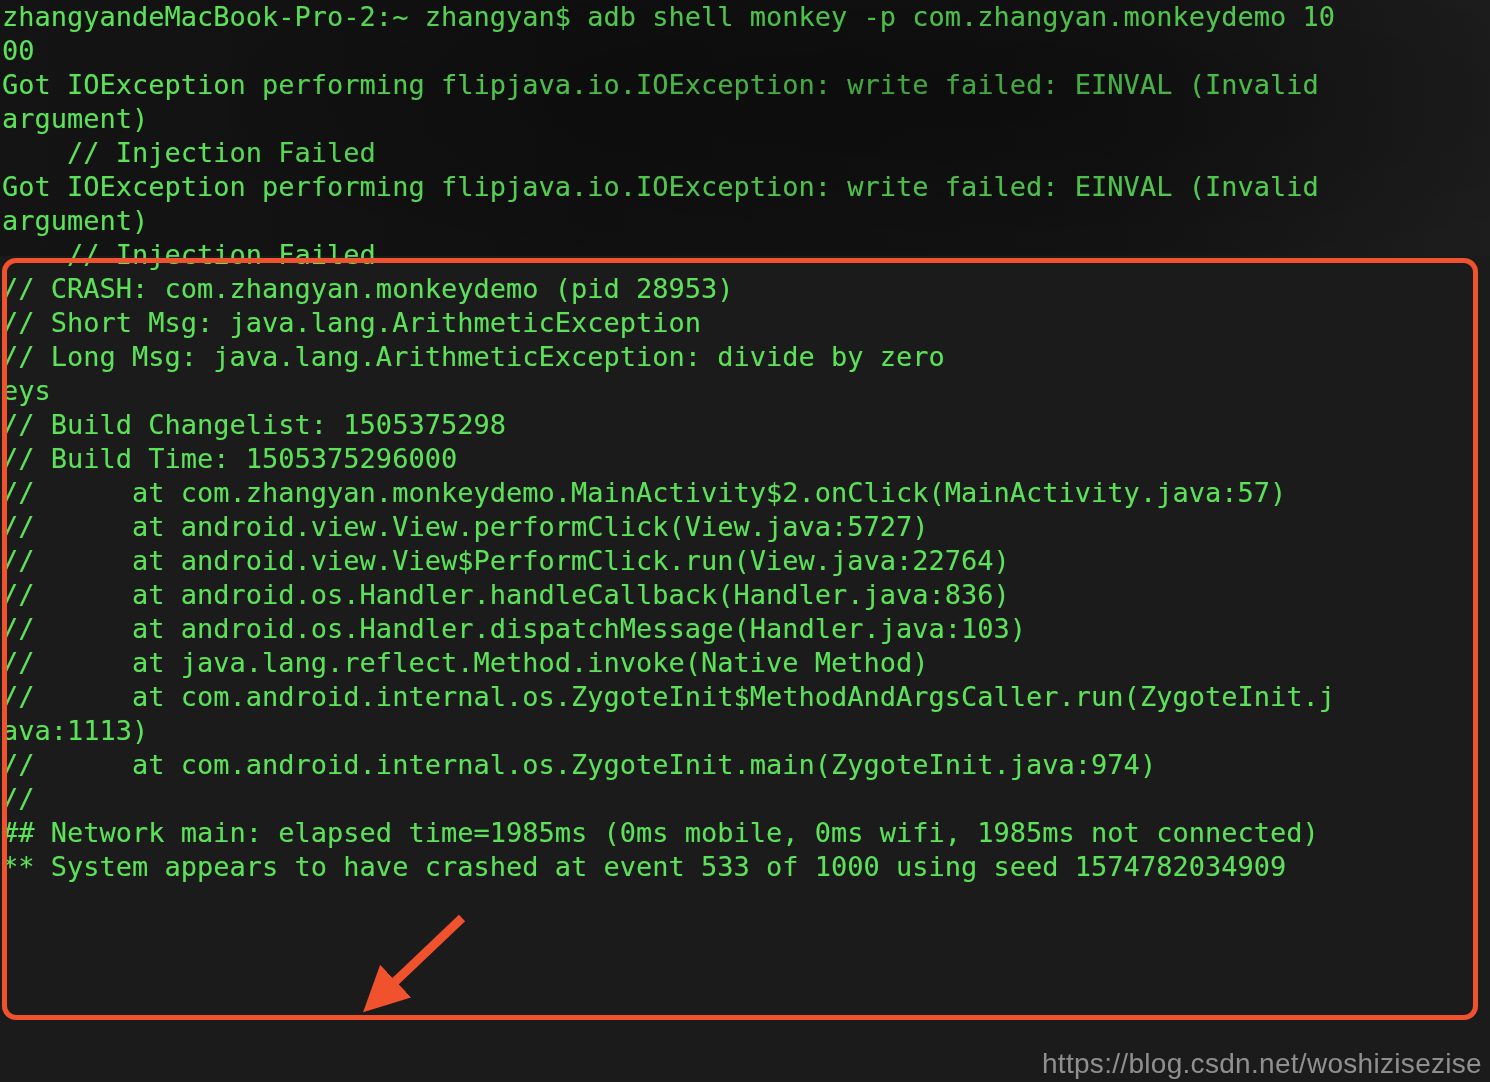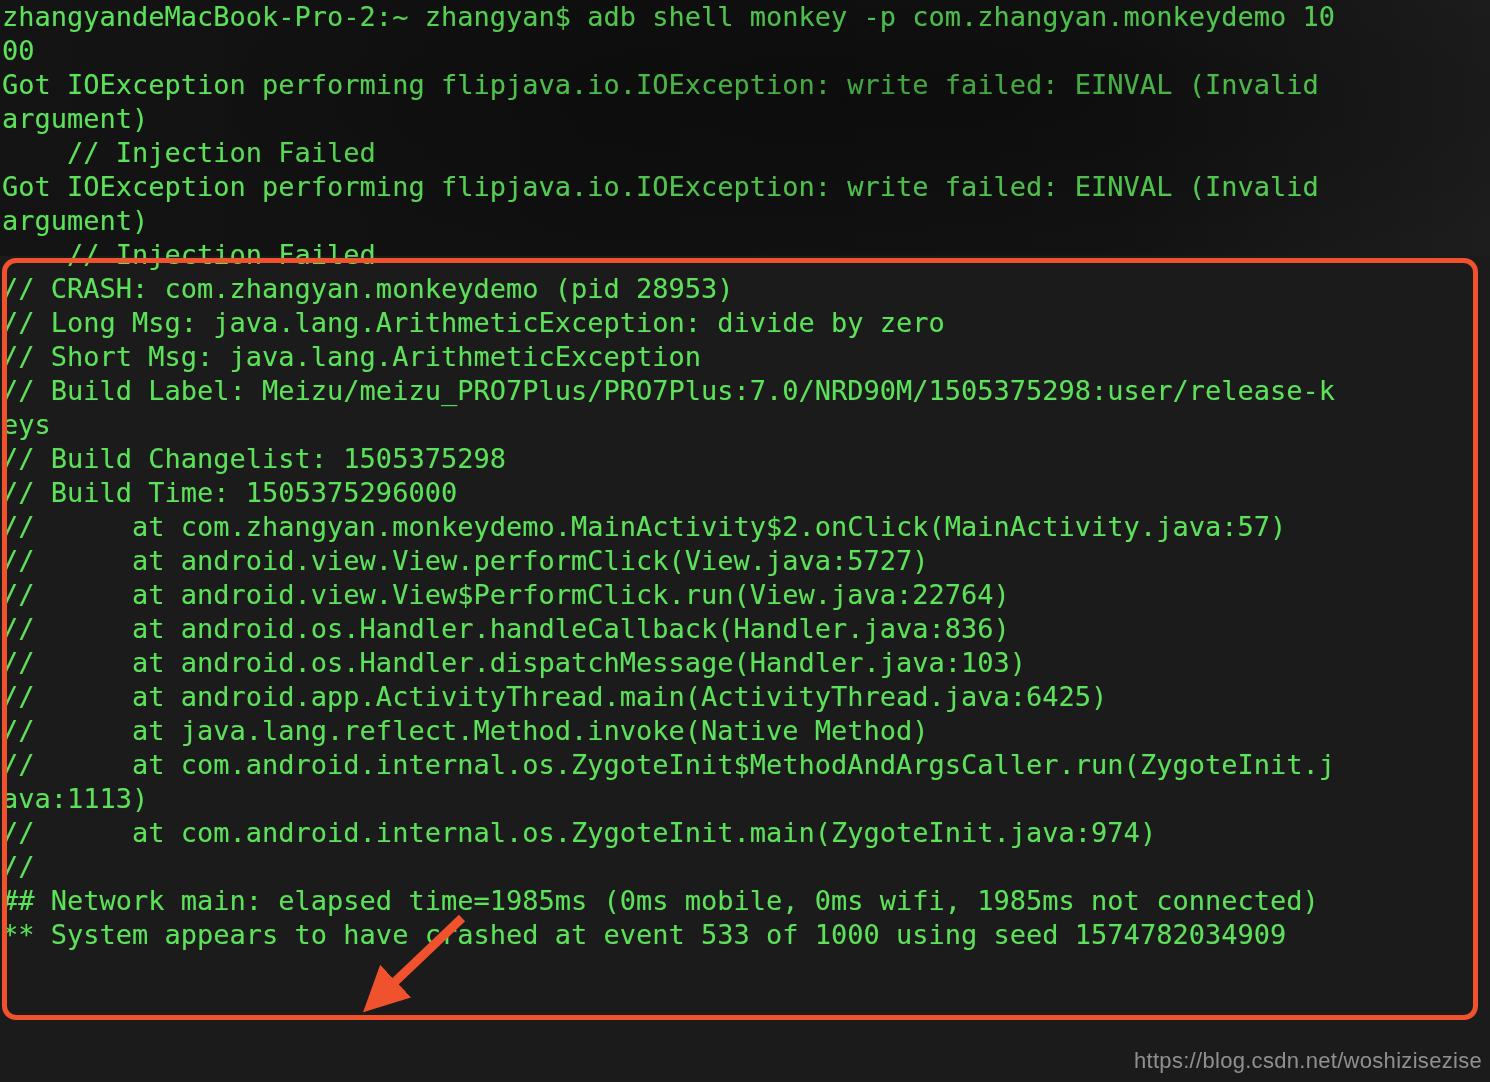--- a/index.html
+++ b/index.html
@@ -81,21 +81,21 @@
     z-index: 4;
     pointer-events: none;
   }
 
   
   #watermark {
     position: absolute;
     right: 8px;
     top: 1048px;
     font-family: "Liberation Sans", sans-serif;
-    font-size: 22px;
+    font-size: 28px;
     color: rgba(215, 215, 215, 0.62);
     z-index: 5;
     white-space: pre;
     letter-spacing: 0.3px;
   }
 
   
   .blur-overlay {
     position: absolute;
     left: 230px;
@@ -117,32 +117,30 @@
   <div class="lines" id="terminal-lines">
       <div class="line">zhangyandeMacBook-Pro-2:~ zhangyan$ adb shell monkey -p com.zhangyan.monkeydemo 10</div>
       <div class="line">00</div>
       <div class="line">Got IOException performing flipjava.io.IOException: write failed: EINVAL (Invalid</div>
       <div class="line">argument)</div>
       <div class="line">    // Injection Failed</div>
       <div class="line">Got IOException performing flipjava.io.IOException: write failed: EINVAL (Invalid</div>
       <div class="line">argument)</div>
       <div class="line">    // Injection Failed</div>
       <div class="line">// CRASH: com.zhangyan.monkeydemo (pid 28953)</div>
+      <div class="line">// Short Msg: java.lang.ArithmeticException</div>
       <div class="line">// Long Msg: java.lang.ArithmeticException: divide by zero</div>
-      <div class="line">// Short Msg: java.lang.ArithmeticException</div>
-      <div class="line">// Build Label: Meizu/meizu_PRO7Plus/PRO7Plus:7.0/NRD90M/1505375298:user/release-k</div>
       <div class="line">eys</div>
       <div class="line">// Build Changelist: 1505375298</div>
       <div class="line">// Build Time: 1505375296000</div>
       <div class="line">//      at com.zhangyan.monkeydemo.MainActivity$2.onClick(MainActivity.java:57)</div>
       <div class="line">//      at android.view.View.performClick(View.java:5727)</div>
       <div class="line">//      at android.view.View$PerformClick.run(View.java:22764)</div>
       <div class="line">//      at android.os.Handler.handleCallback(Handler.java:836)</div>
       <div class="line">//      at android.os.Handler.dispatchMessage(Handler.java:103)</div>
-      <div class="line">//      at android.app.ActivityThread.main(ActivityThread.java:6425)</div>
       <div class="line">//      at java.lang.reflect.Method.invoke(Native Method)</div>
       <div class="line">//      at com.android.internal.os.ZygoteInit$MethodAndArgsCaller.run(ZygoteInit.j</div>
       <div class="line">ava:1113)</div>
       <div class="line">//      at com.android.internal.os.ZygoteInit.main(ZygoteInit.java:974)</div>
       <div class="line">//</div>
       <div class="line">## Network main: elapsed time=1985ms (0ms mobile, 0ms wifi, 1985ms not connected)</div>
       <div class="line">** System appears to have crashed at event 533 of 1000 using seed 1574782034909</div>
     </div>
 
   <div class="blur-overlay"></div>

